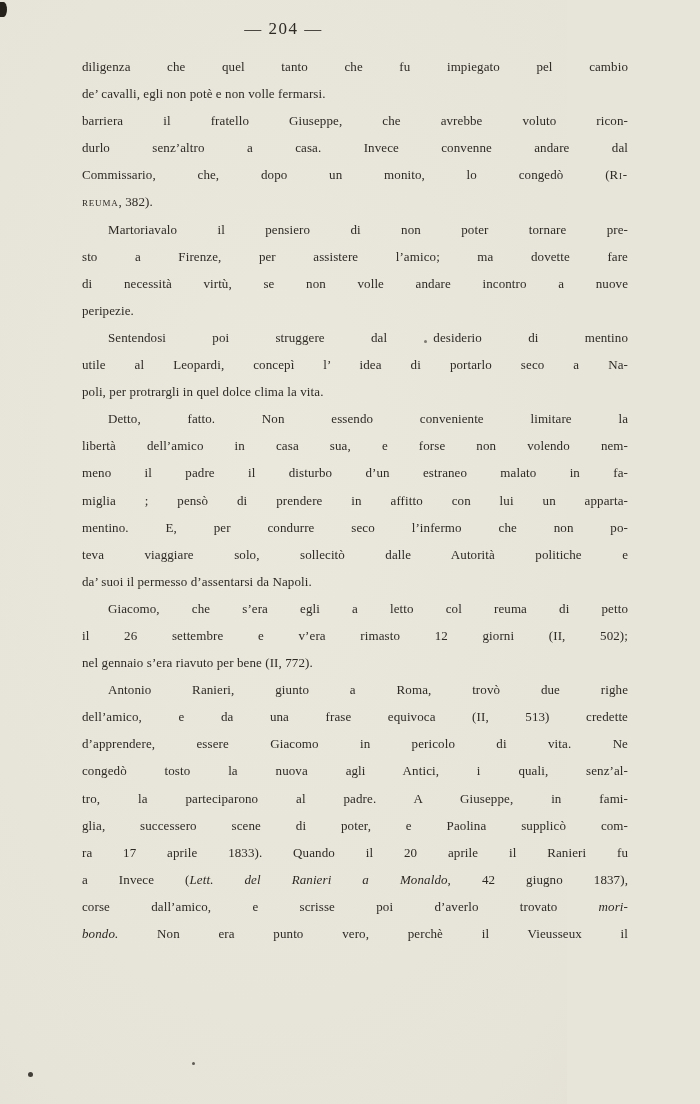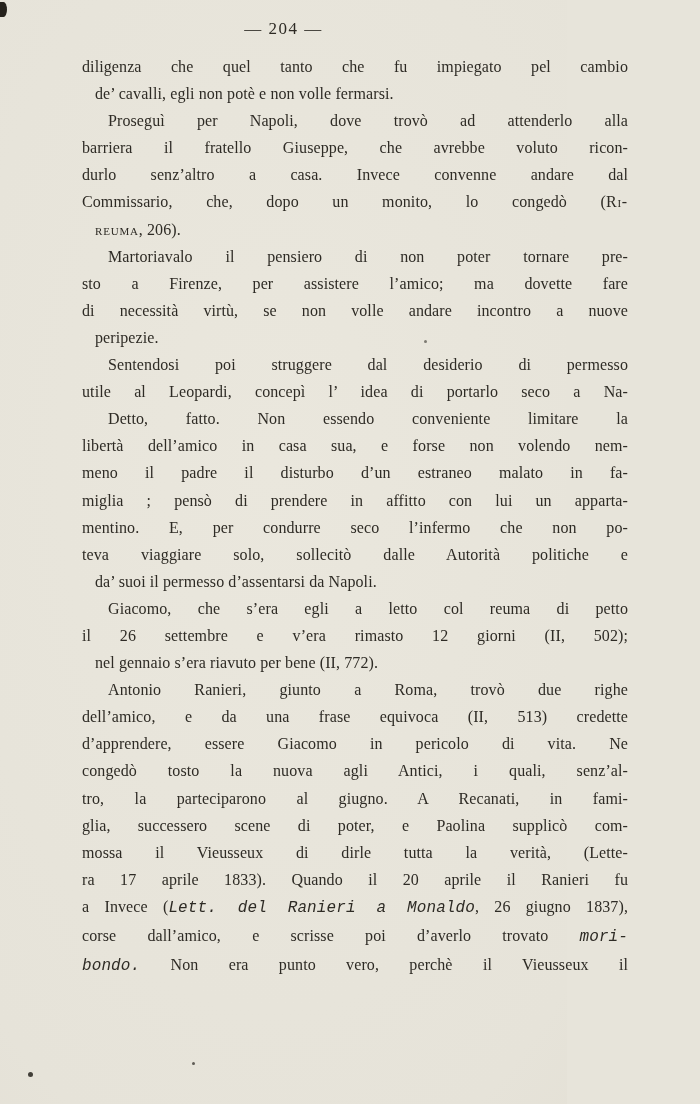--- a/index.html
+++ b/index.html
@@ -14,89 +14,88 @@
     background: radial-gradient(ellipse 135% 120% at 48% 42%,
       #eae7dd 0%, #e6e3d9 55%, #ddd8cc 100%);
     color: var(--ink, #2d2a24);
   }
   .page-number {
     position:absolute; top:19px; left:0; width:100%;
     text-align:center; font-size:17px; letter-spacing:1.5px;
   }
   .text-block {
     position:absolute; top:53px; left:82px; width:546px;
-    font-size:16px; line-height:27.1px; letter-spacing:0.1px;
+    font-size:13px; line-height:27.1px; letter-spacing:0.1px;
     color:#2e2b25;
   }
   .line {
     text-align:justify; text-align-last:justify;
     min-height:27.1px; white-space:normal;
   }
-  .line.endline { text-align-last:left;margin-left:13px; }
+  .line.endline { text-align-last:left; }
   .line.indent  { text-indent:26px; }
   .sc { font-variant:small-caps; letter-spacing:0.8px; }
-  .i  { font-style:italic;font-family:Liberation Mono, monospace; }
+  .i  { font-style:italic; }
   .speck { position:absolute; background:#25221c; border-radius:50%; }
   .speck.s1 { left:0;    top:2px;    width:7px; height:15px; border-radius:0 60% 60% 0; }
   .speck.s2 { left:28px; top:1072px; width:5px; height:5px; opacity:.85; }
   .speck.s3 { left:192px;top:1062px; width:3px; height:3px; opacity:.7; }
   .speck.s4 { left:424px;top:340px;  width:3px; height:3px; opacity:.55; }
 </style>
 </head>
 <body>
 
 <div class="page">
   <div class="page-number">— 204 —</div>
 
   <div class="text-block">
       <div class="paragraph">
         <div class="line"><span>diligenza che quel tanto che fu impiegato pel cambio</span></div>
         <div class="line endline"><span>de’ cavalli, egli non potè e non volle fermarsi.</span></div>
       </div>
       <div class="paragraph">
-        <div class="line indent"><span>Proseguì per Napoli, dove trovò ad attenderlo alla</span></div>
         <div class="line"><span>barriera il fratello Giuseppe, che avrebbe voluto ricon-</span></div>
         <div class="line"><span>durlo senz’altro a casa. Invece convenne andare dal</span></div>
         <div class="line"><span>Commissario, che, dopo un monito, lo congedò (</span><span class="sc">Ri-</span></div>
-        <div class="line endline"><span class="sc">reuma</span><span>, 206).</span></div>
+        <div class="line endline"><span class="sc">reuma</span><span>, 382).</span></div>
       </div>
       <div class="paragraph">
         <div class="line indent"><span>Martoriavalo il pensiero di non poter tornare pre-</span></div>
         <div class="line"><span>sto a Firenze, per assistere l’amico; ma dovette fare</span></div>
         <div class="line"><span>di necessità virtù, se non volle andare incontro a nuove</span></div>
         <div class="line endline"><span>peripezie.</span></div>
       </div>
       <div class="paragraph">
-        <div class="line indent"><span>Sentendosi poi struggere dal desiderio di permesso</span></div>
+        <div class="line indent"><span>Sentendosi poi struggere dal desiderio di mentino</span></div>
         <div class="line"><span>utile al Leopardi, concepì l’ idea di portarlo seco a Na-</span></div>
+        <div class="line endline"><span>poli, per protrargli in quel dolce clima la vita.</span></div>
       </div>
       <div class="paragraph">
         <div class="line indent"><span>Detto, fatto. Non essendo conveniente limitare la</span></div>
         <div class="line"><span>libertà dell’amico in casa sua, e forse non volendo nem-</span></div>
         <div class="line"><span>meno il padre il disturbo d’un estraneo malato in fa-</span></div>
         <div class="line"><span>miglia ; pensò di prendere in affitto con lui un apparta-</span></div>
         <div class="line"><span>mentino. E, per condurre seco l’infermo che non po-</span></div>
         <div class="line"><span>teva viaggiare solo, sollecitò dalle Autorità politiche e</span></div>
         <div class="line endline"><span>da’ suoi il permesso d’assentarsi da Napoli.</span></div>
       </div>
       <div class="paragraph">
         <div class="line indent"><span>Giacomo, che s’era egli a letto col reuma di petto</span></div>
         <div class="line"><span>il 26 settembre e v’era rimasto 12 giorni (II, 502);</span></div>
         <div class="line endline"><span>nel gennaio s’era riavuto per bene (II, 772).</span></div>
       </div>
       <div class="paragraph">
         <div class="line indent"><span>Antonio Ranieri, giunto a Roma, trovò due righe</span></div>
         <div class="line"><span>dell’amico, e da una frase equivoca (II, 513) credette</span></div>
         <div class="line"><span>d’apprendere, essere Giacomo in pericolo di vita. Ne</span></div>
         <div class="line"><span>congedò tosto la nuova agli Antici, i quali, senz’al-</span></div>
-        <div class="line"><span>tro, la parteciparono al giugno. A Recanati, in fami-</span></div>
+        <div class="line"><span>tro, la parteciparono al padre. A Giuseppe, in fami-</span></div>
         <div class="line"><span>glia, successero scene di poter, e Paolina supplicò com-</span></div>
-        <div class="line"><span>mossa il Vieusseux di dirle tutta la verità, (Lette-</span></div>
         <div class="line"><span>ra 17 aprile 1833). Quando il 20 aprile il Ranieri fu</span></div>
-        <div class="line"><span>a Invece (</span><span class="i">Lett. del Ranieri a Monaldo</span><span>, 26 giugno 1837),</span></div>
+        <div class="line"><span>a Invece (</span><span class="i">Lett. del Ranieri a Monaldo</span><span>, 42 giugno 1837),</span></div>
         <div class="line"><span>corse dall’amico, e scrisse poi d’averlo trovato </span><span class="i">mori-</span></div>
         <div class="line"><span class="i">bondo.</span><span> Non era punto vero, perchè il Vieusseux il</span></div>
       </div>
     </div>
 
   <span class="speck s1"></span>
   <span class="speck s2"></span>
   <span class="speck s3"></span>
   <span class="speck s4"></span>
 </div>

